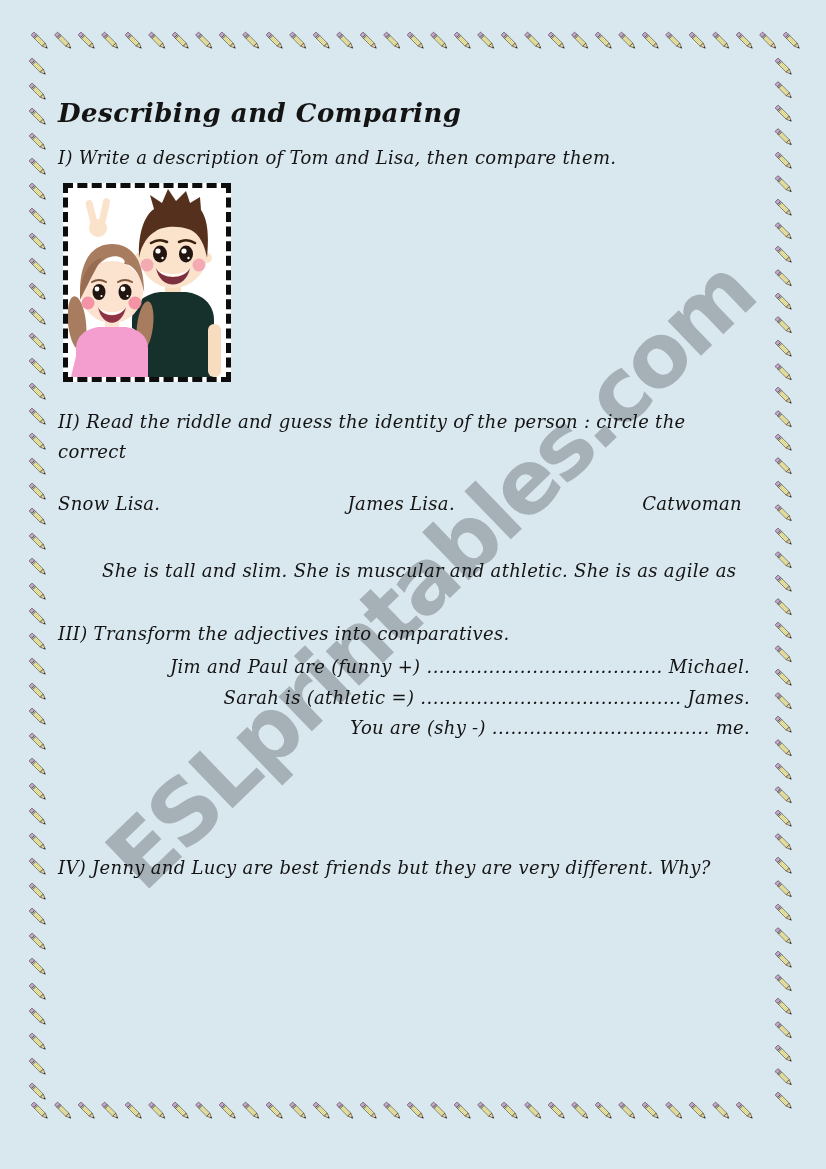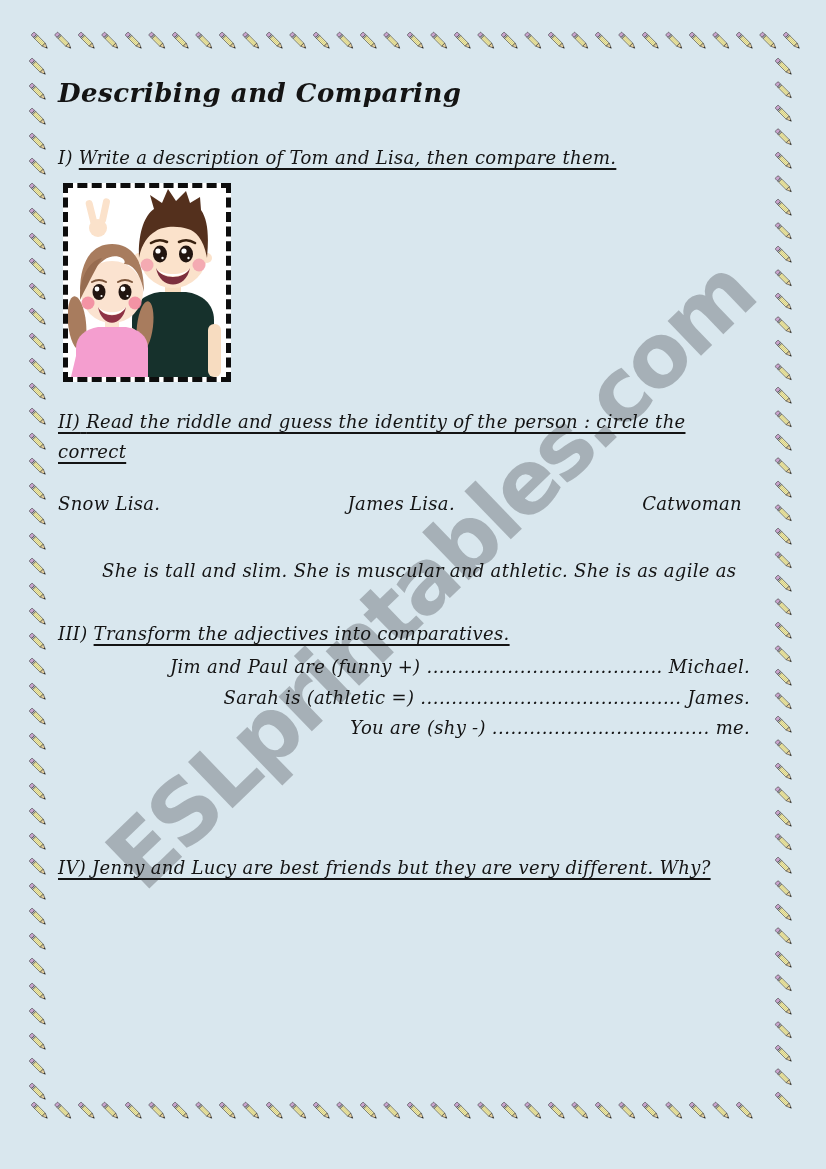--- a/index.html
+++ b/index.html
@@ -14,23 +14,23 @@
   .watermark{
     position:absolute;left:430px;top:575px;z-index:1;white-space:nowrap;
     transform:translate(-50%,-50%) rotate(-44deg);
     font-family:"DejaVu Sans","Liberation Sans",sans-serif;
     font-style:normal;font-weight:bold;font-size:88px;letter-spacing:-4px;
     color:rgba(110,118,124,0.48);
   }
   .content{position:absolute;left:0;top:0;width:826px;height:1169px;z-index:2;}
   .blk{position:absolute;left:58px;width:692px;font-size:18px;letter-spacing:0.3px;line-height:30px;}
   .title{
-    top:76px;font-size:26px;font-weight:bold;letter-spacing:0.5px;line-height:34px;
+    top:96px;font-size:26px;font-weight:bold;letter-spacing:0.5px;line-height:34px;
   }
-  .u{text-decoration:underline;text-decoration-thickness:1.5px;text-underline-offset:4px;}
+  .u{text-decoration-thickness:1.5px;text-underline-offset:4px;}
   .sec1{top:143px;}
   .photo{
     position:absolute;left:63px;top:183px;width:168px;height:199px;
     box-sizing:border-box;background:#ffffff;border:5px dashed #0d0d0d;z-index:2;
   }
   .photo svg{display:block;width:100%;height:100%;}
   .sec2{top:407px;}
   .options-row{top:489px;display:flex;justify-content:space-between;width:684px;}
   .riddle{top:555px;line-height:32px;margin-left:44px;}
   .sec3{top:619px;}

